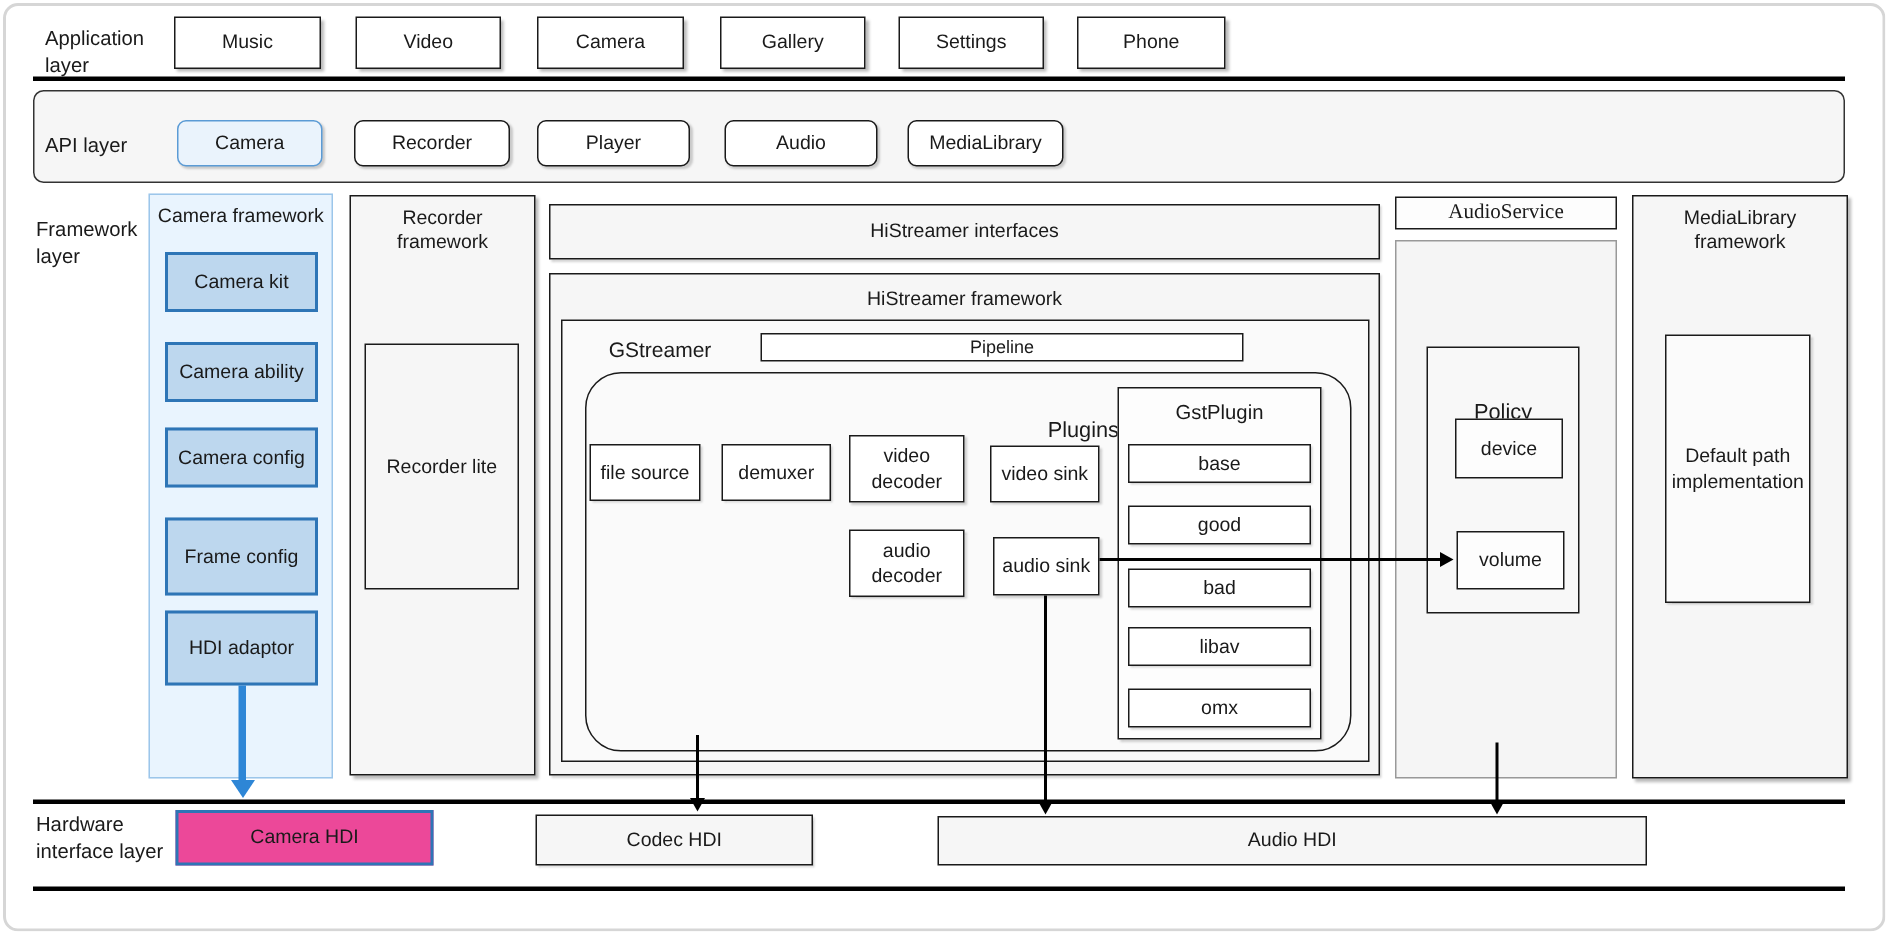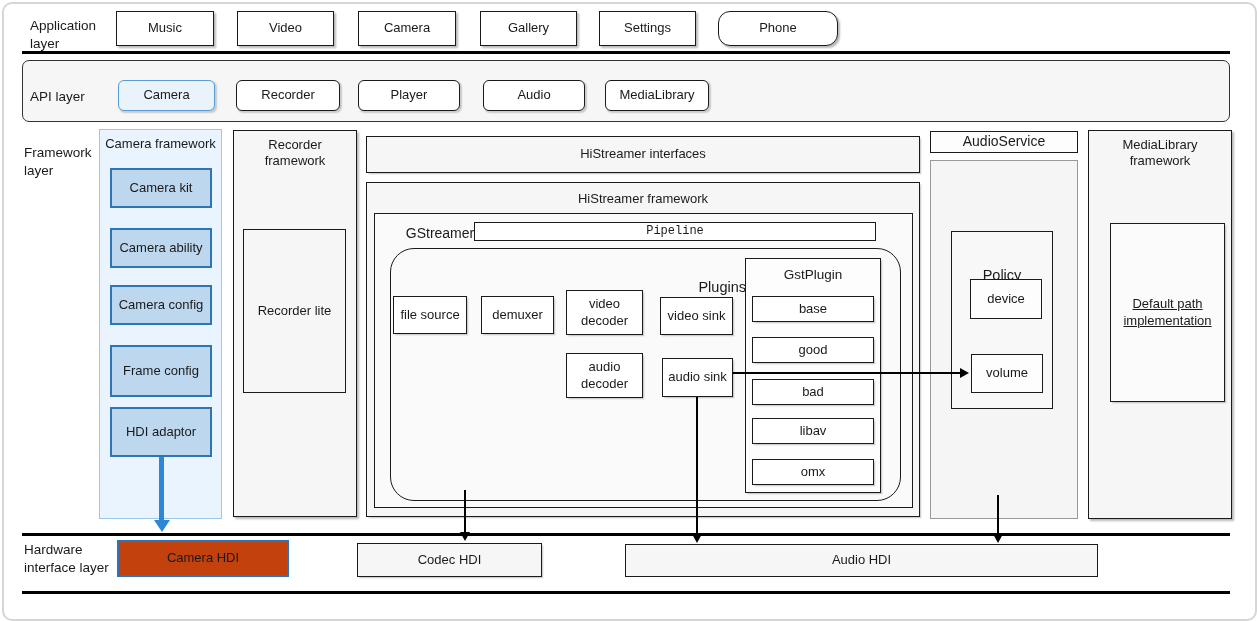--- a/index.html
+++ b/index.html
@@ -39,21 +39,21 @@
 <div class="canvas">
   <div class="frame"></div>
 
   <div class="lbl" style="left:30px;top:17px;">Application
 layer</div>
   <div class="box shadow" style="left:116px;top:11px;width:98px;height:35px;">Music</div>
   <div class="box shadow" style="left:237px;top:11px;width:97px;height:35px;">Video</div>
   <div class="box shadow" style="left:358px;top:11px;width:98px;height:35px;">Camera</div>
   <div class="box shadow" style="left:480px;top:11px;width:97px;height:35px;">Gallery</div>
   <div class="box shadow" style="left:599px;top:11px;width:97px;height:35px;">Settings</div>
-  <div class="box shadow" style="left:718px;top:11px;width:120px;height:35px;border-radius:12px;">Phone</div>
+  <div class="box shadow" style="left:718px;top:11px;width:99px;height:35px;">Phone</div>
   <div class="layerline" style="top:51px;"></div>
 
   <div class="box graybg" style="left:22px;top:60px;width:1208px;height:62px;border-radius:7px;border-color:#333;"></div>
   <div class="lbl" style="left:30px;top:88px;">API layer</div>
   <div class="box rounded softshadow" style="left:118px;top:80px;width:97px;height:31px;background:#eaf3fc;border:1.6px solid #5b9bd5;">Camera</div>
   <div class="box rounded softshadow" style="left:236px;top:80px;width:104px;height:31px;">Recorder</div>
   <div class="box rounded softshadow" style="left:358px;top:80px;width:102px;height:31px;">Player</div>
   <div class="box rounded softshadow" style="left:483px;top:80px;width:102px;height:31px;">Audio</div>
   <div class="box rounded softshadow" style="left:605px;top:80px;width:104px;height:31px;">MediaLibrary</div>
 
@@ -74,59 +74,59 @@
 framework</span>
   </div>
   <div class="box" style="left:243px;top:229px;width:103px;height:164px;background:transparent;">Recorder lite</div>
 
   <div class="box graybg softshadow" style="left:366px;top:136px;width:554px;height:37px;">HiStreamer interfaces</div>
   <div class="box graybg titled softshadow" style="left:366px;top:182px;width:554px;height:335px;">
     <span class="boxtitle" style="top:8px;">HiStreamer framework</span>
   </div>
   <div class="box" style="left:374px;top:213px;width:539px;height:295px;background:#fafafa;"></div>
   <div class="lbl" style="left:380px;top:224px;width:120px;text-align:center;font-size:14px;">GStreamer</div>
-  <div class="box" style="left:474px;top:222px;width:402px;height:19px;font-size:12px;border-width:1.2px;font-family:Liberation Mono, monospace;">Pipeline</div>
+  <div class="box" style="left:507px;top:222px;width:322px;height:19px;font-size:12px;border-width:1.2px;">Pipeline</div>
   <div class="box" style="left:390px;top:248px;width:511px;height:253px;border-radius:24px;background:transparent;"></div>
   <div class="lbl" style="left:390px;top:278px;width:356px;text-align:right;font-size:14.5px;">Plugins</div>
   <div class="box softshadow" style="left:393px;top:296px;width:74px;height:38px;border-width:1.2px;">file source</div>
   <div class="box softshadow" style="left:481px;top:296px;width:73px;height:38px;border-width:1.2px;">demuxer</div>
   <div class="box softshadow" style="left:566px;top:290px;width:77px;height:45px;border-width:1.2px;">video
 decoder</div>
   <div class="box softshadow" style="left:660px;top:297px;width:73px;height:38px;border-width:1.2px;">video sink</div>
   <div class="box softshadow" style="left:566px;top:353px;width:77px;height:45px;border-width:1.2px;">audio
 decoder</div>
   <div class="box softshadow" style="left:662px;top:358px;width:71px;height:39px;border-width:1.2px;">audio sink</div>
   <div class="box titled softshadow" style="left:745px;top:258px;width:136px;height:235px;background:#fdfdfd;">
     <span class="boxtitle" style="top:8px;font-size:13.5px;">GstPlugin</span>
   </div>
   <div class="box softshadow" style="left:752px;top:296px;width:122px;height:26px;border-width:1.2px;">base</div>
   <div class="box softshadow" style="left:752px;top:337px;width:122px;height:26px;border-width:1.2px;">good</div>
   <div class="box softshadow" style="left:752px;top:379px;width:122px;height:26px;border-width:1.2px;">bad</div>
   <div class="box softshadow" style="left:752px;top:418px;width:122px;height:26px;border-width:1.2px;">libav</div>
   <div class="box softshadow" style="left:752px;top:459px;width:122px;height:26px;border-width:1.2px;">omx</div>
 
-  <div class="box" style="left:930px;top:131px;width:148px;height:22px;background:#fdfdfd;font-size:14px;">AudioService</div>
+  <div class="box" style="left:930px;top:131px;width:148px;height:22px;background:#fdfdfd;font-size:14px;font-family:Liberation Serif, serif;">AudioService</div>
   <div class="box" style="left:930px;top:160px;width:148px;height:359px;background:#f5f5f5;border:1px solid #999;"></div>
   <div class="box titled" style="left:951px;top:231px;width:102px;height:178px;background:#f8f8f8;border-width:1.2px;">
     <span class="boxtitle" style="top:13px;font-size:14.5px;margin-top:21px;">Policy</span>
   </div>
   <div class="box" style="left:970px;top:279px;width:72px;height:40px;background:#fdfdfd;border-width:1.2px;">device</div>
   <div class="box" style="left:971px;top:354px;width:72px;height:39px;background:#fdfdfd;border-width:1.2px;">volume</div>
 
   <div class="box graybg titled shadow" style="left:1088px;top:130px;width:144px;height:389px;">
     <span class="boxtitle" style="top:6px;">MediaLibrary
 framework</span>
   </div>
-  <div class="box softshadow" style="left:1110px;top:223px;width:115px;height:179px;background:#fbfbfb;text-decoration:underline;">Default path
+  <div class="box softshadow" style="left:1110px;top:223px;width:97px;height:179px;background:#fbfbfb;">Default path
 implementation</div>
 
   <div class="layerline" style="top:533px;"></div>
   <div class="lbl" style="left:24px;top:541px;">Hardware
 interface layer</div>
-  <div class="box" style="left:117px;top:540px;width:172px;height:37px;background:#c2410c;border:2.5px solid #2e75b6;">Camera HDI</div>
+  <div class="box" style="left:117px;top:540px;width:172px;height:37px;background:#ec4899;border:2.5px solid #2e75b6;">Camera HDI</div>
   <div class="box graybg softshadow" style="left:357px;top:543px;width:185px;height:34px;">Codec HDI</div>
   <div class="box graybg" style="left:625px;top:544px;width:473px;height:33px;border-width:1.2px;">Audio HDI</div>
   <div class="layerline" style="top:591px;"></div>
 
   <div>
     <div class="blue-shaft" style="left:159px;top:457px;height:64px;"></div>
     <div class="blue-head" style="left:153.5px;top:520px;"></div>
   </div>
   <div>
     <div class="vshaft" style="left:464px;top:490px;height:44px;"></div>

